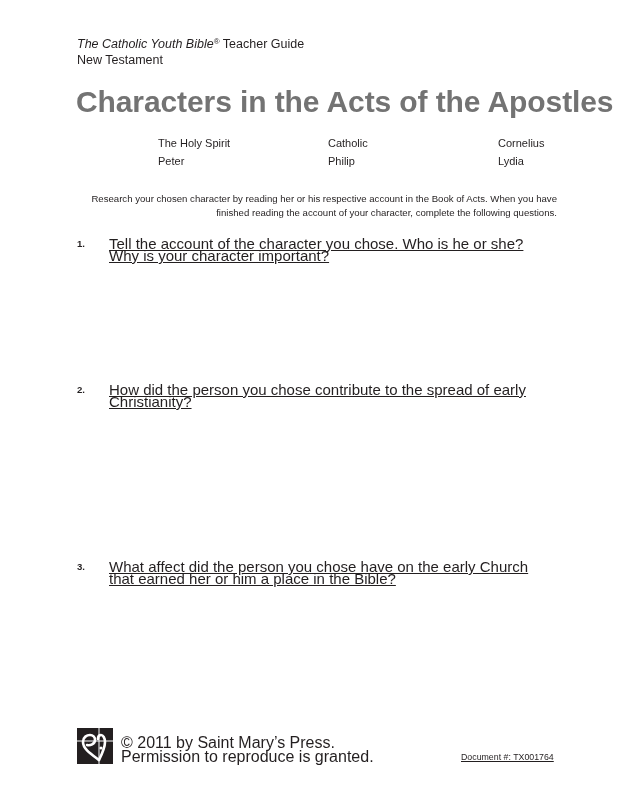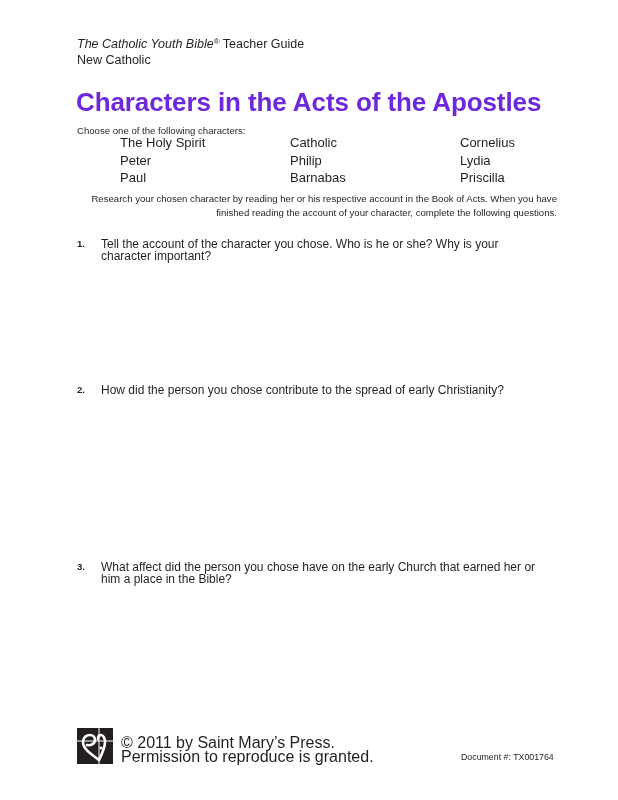--- a/index.html
+++ b/index.html
@@ -33,24 +33,24 @@
     .header-line sup {
       font-size: 8px;
       vertical-align: top;
       position: relative;
       top: -3px;
     }
 
     .title {
       left: 72px;
       top: 88px;
-      font-size: 26px;
+      font-size: 30px;
       font-weight: bold;
       line-height: 28px;
-      color: #6d28d9;
+      color: #737373;
       white-space: nowrap;
       letter-spacing: -0.1px;
     }
 
     .body-text {
       font-size: 9.6px;
       line-height: 14px;
       color: #231f20;
     }
 
@@ -61,23 +61,24 @@
       top: 136px;
       width: 480px;
     }
     .char-row {
       position: relative;
       height: 17.5px;
     }
     .char-cell {
       position: absolute;
       top: 0;
-      font-size: 13px;
-      line-height: 14px;
-      white-space: nowrap;
+      font-size: 11px;
+      line-height: 14px;
+      white-space: nowrap;
+      margin-left: 38px;
     }
     .col-0 { left: 43px; }
     .col-1 { left: 213px; }
     .col-2 { left: 383px; }
 
     .instructions {
       left: 73px;
       top: 192px;
       width: 480px;
       text-align: right;
@@ -89,25 +90,26 @@
     }
     .question .num {
       position: absolute;
       left: 0;
       top: 0;
       font-weight: bold;
       font-size: 9.6px;
       line-height: 14px;
     }
     .question .qtext {
-      margin-left: 24px;
-      font-size: 12px;
+      margin-left: 32px;
+      font-size: 15px;
       line-height: 12px;
       display: block;
       padding-top: 1px;
+      text-decoration: underline;
     }
     .answer-area {
       position: absolute;
       left: 73px;
       width: 480px;
       background: transparent;
       border: none;
     }
 
     .logo {
@@ -123,52 +125,47 @@
       font-size: 16px;
       line-height: 14px;
       white-space: nowrap;
     }
     .footer-doc {
       left: 457px;
       top: 751px;
       font-size: 8.8px;
       line-height: 12px;
       white-space: nowrap;
+      text-decoration: underline;
     }
   </style>
 </head>
 <body>
 
 <div class="page">
 
   <div class="abs header-line" style="top:37px;">
     <span class="italic">The Catholic Youth Bible</span><sup>®</sup><span> Teacher Guide</span>
   </div>
-  <div class="abs header-line" style="top:53px;">New Catholic</div>
+  <div class="abs header-line" style="top:53px;">New Testament</div>
 
   <h1 class="abs title">Characters in the Acts of the Apostles</h1>
 
-  <div class="abs body-text intro">Choose one of the following characters:</div>
 
   <div class="abs char-grid">
     <div class="char-row">
       <span class="char-cell col-0">The Holy Spirit</span>
       <span class="char-cell col-1">Catholic</span>
       <span class="char-cell col-2">Cornelius</span>
     </div>
     <div class="char-row">
       <span class="char-cell col-0">Peter</span>
       <span class="char-cell col-1">Philip</span>
       <span class="char-cell col-2">Lydia</span>
     </div>
-    <div class="char-row">
-      <span class="char-cell col-0">Paul</span>
-      <span class="char-cell col-1">Barnabas</span>
-      <span class="char-cell col-2">Priscilla</span>
-    </div>
   </div>
 
   <p class="abs body-text instructions">Research your chosen character by reading her or his respective account in the Book of Acts. When you have finished reading the account of your character, complete the following questions.</p>
 
   <div class="abs question" style="top:237px;">
     <span class="num">1.</span>
     <span class="qtext">Tell the account of the character you chose. Who is he or she? Why is your character important?</span>
   </div>
   <div class="answer-area" style="top:256px; height:120px;"></div>
 

